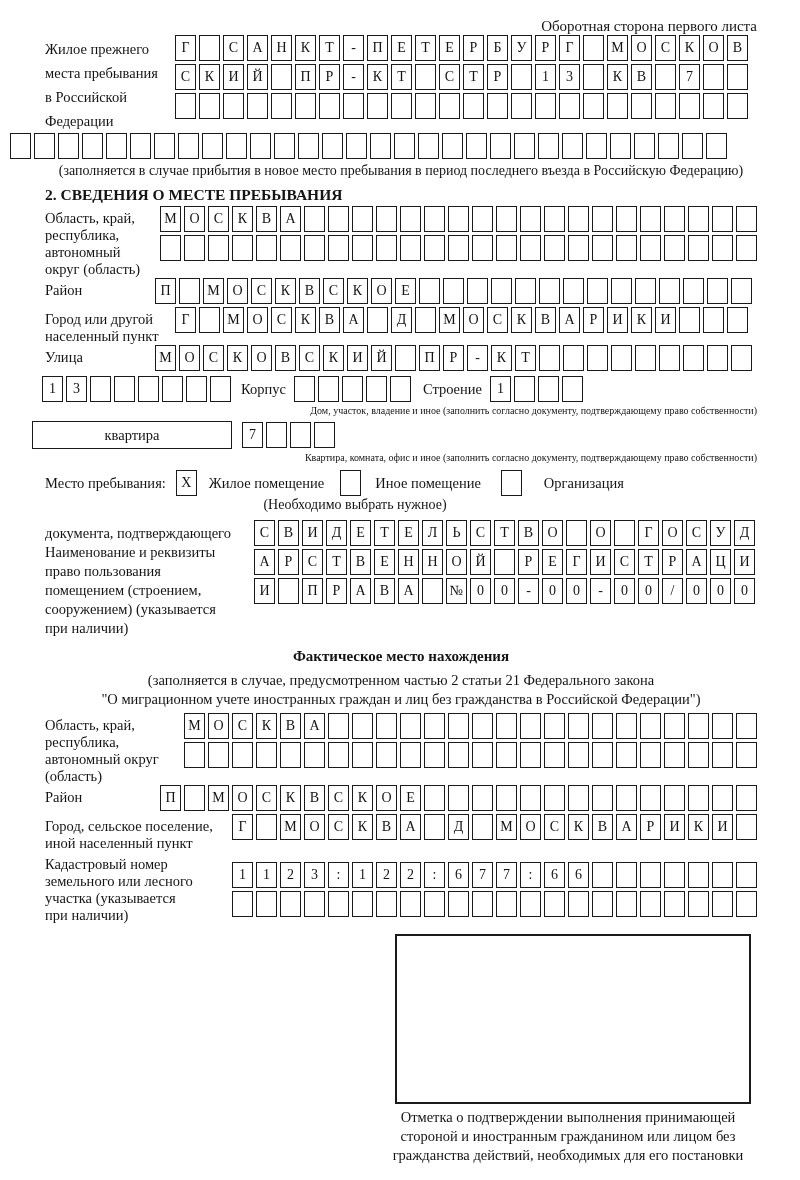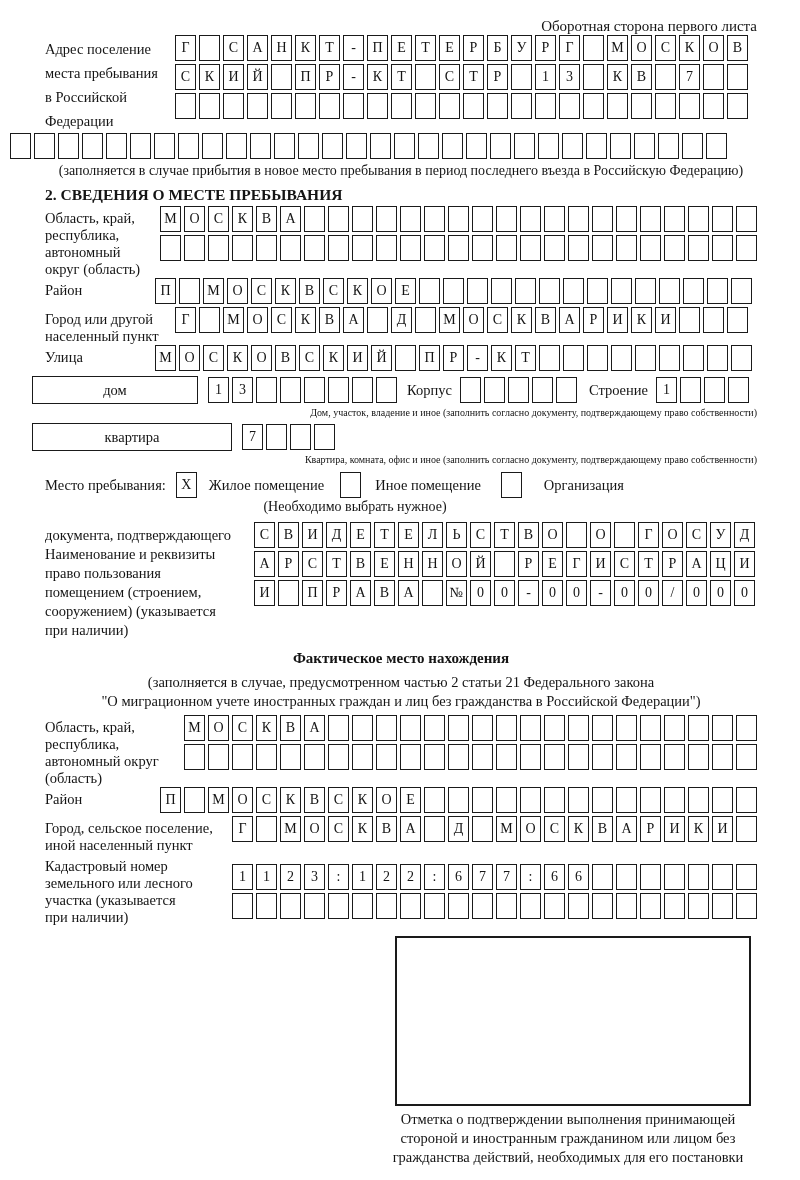--- a/index.html
+++ b/index.html
@@ -48,21 +48,21 @@
 </style>
 </head>
 <body>
 
 <div class="content">
 
   <div class="hdr">Оборотная сторона первого листа</div>
 
   <div class="frow">
     <div class="flabel lh24" style="width:130px">
-        <div>Адрес поселение</div>
+        <div>Жилое прежнего</div>
         <div>места пребывания</div>
         <div>в Российской</div>
         <div>Федерации</div>
       </div>
     <div>
       <div class="cells">
           <span class="cell">Г</span>
           <span class="cell"></span>
           <span class="cell">С</span>
           <span class="cell">А</span>
@@ -331,21 +331,20 @@
         <span class="cell"></span>
         <span class="cell"></span>
         <span class="cell"></span>
         <span class="cell"></span>
         <span class="cell"></span>
         <span class="cell"></span>
       </div>
   </div>
 
   <div class="boxrow">
-    <div class="inputbox" style="width:166px">дом</div>
     <div class="cells" style="margin-left:10px">
         <span class="cell">1</span>
         <span class="cell">3</span>
         <span class="cell"></span>
         <span class="cell"></span>
         <span class="cell"></span>
         <span class="cell"></span>
         <span class="cell"></span>
         <span class="cell"></span>
       </div>

